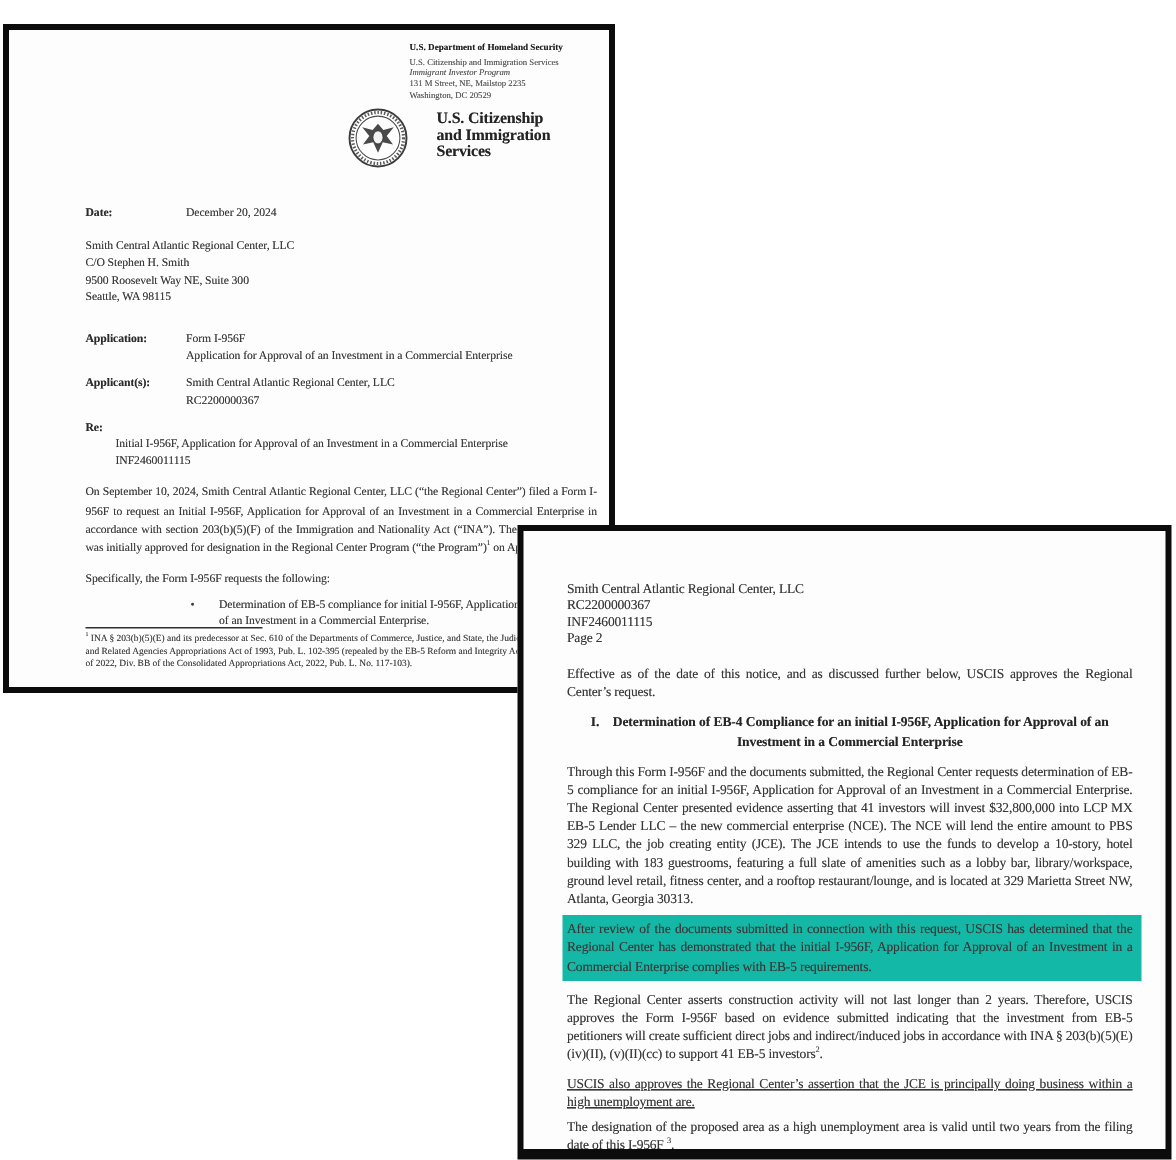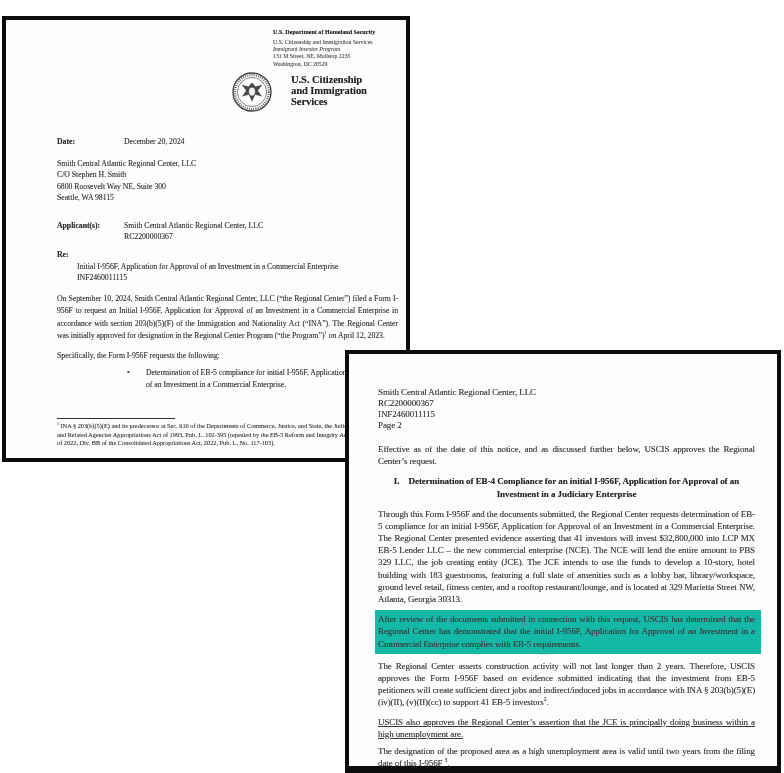--- a/index.html
+++ b/index.html
@@ -115,24 +115,31 @@
   <div class="p1-body">
 
     <div class="row mb-date">
       <span class="lbl">Date:</span>
       <span class="val">December 20, 2024</span>
     </div>
 
     <div class="mb-addr">
       <div>Smith Central Atlantic Regional Center, LLC</div>
       <div>C/O Stephen H. Smith</div>
-      <div>6800 Roosevelt Way NE, Suite 300</div>
+      <div>9500 Roosevelt Way NE, Suite 300</div>
       <div>Seattle, WA 98115</div>
     </div>
 
+    <div class="row mb-field">
+      <span class="lbl">Application:</span>
+      <span class="val">
+        <div>Form I-956F</div>
+        <div>Application for Approval of an Investment in a Commercial Enterprise</div>
+      </span>
+    </div>
 
     <div class="row mb-field">
       <span class="lbl">Applicant(s):</span>
       <span class="val">
         <div>Smith Central Atlantic Regional Center, LLC</div>
         <div>RC2200000367</div>
       </span>
     </div>
 
     <div class="row mb-re">
@@ -168,21 +175,21 @@
       <div>Smith Central Atlantic Regional Center, LLC</div>
       <div>RC2200000367</div>
       <div>INF2460011115</div>
       <div>Page 2</div>
     </div>
 
     <div class="p2-para">Effective as of the date of this notice, and as discussed further below, USCIS approves the Regional Center’s request.</div>
 
     <div class="sec-heading">
       <div><span class="sec-num">I.</span><span>Determination of EB-4 Compliance for an initial I-956F, Application for Approval of an</span></div>
-      <div>Investment in a Judiciary Enterprise</div>
+      <div>Investment in a Commercial Enterprise</div>
     </div>
 
     <div class="p2-para para-through">Through this Form I-956F and the documents submitted, the Regional Center requests determination of EB-5 compliance for an initial I-956F, Application for Approval of an Investment in a Commercial Enterprise. The Regional Center presented evidence asserting that 41 investors will invest $32,800,000 into LCP MX EB-5 Lender LLC – the new commercial enterprise (NCE). The NCE will lend the entire amount to PBS 329 LLC, the job creating entity (JCE). The JCE intends to use the funds to develop a 10-story, hotel building with 183 guestrooms, featuring a full slate of amenities such as a lobby bar, library/workspace, ground level retail, fitness center, and a rooftop restaurant/lounge, and is located at 329 Marietta Street NW, Atlanta, Georgia 30313.</div>
 
     <div class="hl-para">After review of the documents submitted in connection with this request, USCIS has determined that the Regional Center has demonstrated that the initial I-956F, Application for Approval of an Investment in a Commercial Enterprise complies with EB-5 requirements.</div>
 
     <div class="p2-para para-asserts"><span>The Regional Center asserts construction activity will not last longer than 2 years. Therefore, USCIS approves the Form I-956F based on evidence submitted indicating that the investment from EB-5 petitioners will create sufficient direct jobs and indirect/induced jobs in accordance with INA § 203(b)(5)(E)(iv)(II), (v)(II)(cc) to support 41 EB-5 investors</span><sup>2</sup><span>.</span></div>
 
     <div class="p2-para para-uscis">USCIS also approves the Regional Center’s assertion that the JCE is principally doing business within a high unemployment are.</div>
 

